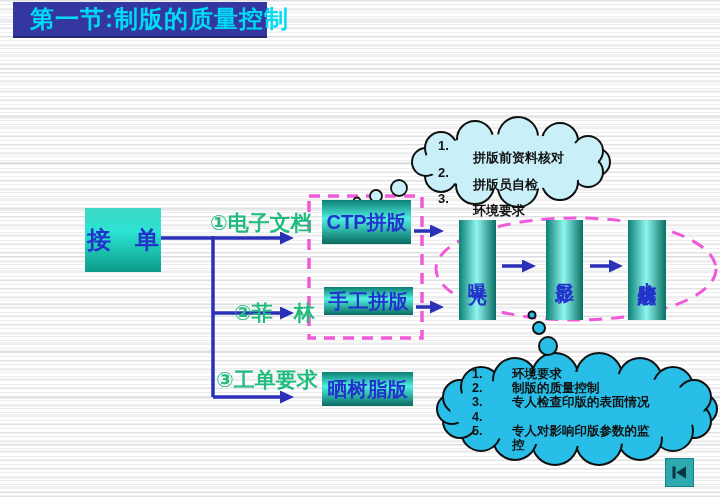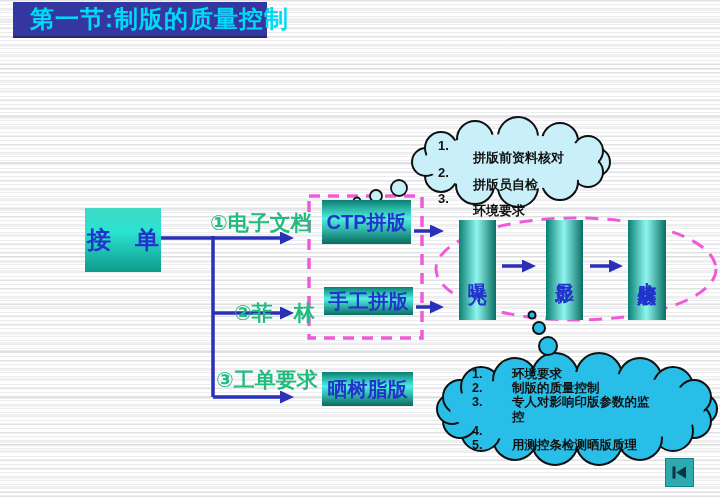--- a/index.html
+++ b/index.html
@@ -182,28 +182,28 @@
     <div class="cl-row">
       <span class="cl-num">1.</span>
       <span class="cl-txt">环境要求</span>
     </div>
     <div class="cl-row">
       <span class="cl-num">2.</span>
       <span class="cl-txt">制版的质量控制</span>
     </div>
     <div class="cl-row">
       <span class="cl-num">3.</span>
+      <span class="cl-txt">专人检查印版的表面情况</span>
+    </div>
+    <div class="cl-row">
+      <span class="cl-num">4.</span>
+    </div>
+    <div class="cl-row">
+      <span class="cl-num">5.</span>
       <span class="cl-txt">专人对影响印版参数的监控</span>
-    </div>
-    <div class="cl-row">
-      <span class="cl-num">4.</span>
-    </div>
-    <div class="cl-row">
-      <span class="cl-num">5.</span>
-      <span class="cl-txt">用测控条检测晒版质理</span>
     </div>
   </div>
 
   <button class="nav-btn" type="button">
     <svg width="29" height="29" viewBox="0 0 29 29">
       <rect x="7" y="8" width="3.2" height="13" fill="#0A3246"></rect>
       <polygon points="21.5,8 21.5,21 11,14.5" fill="#0A3246"></polygon>
     </svg>
   </button>
 

